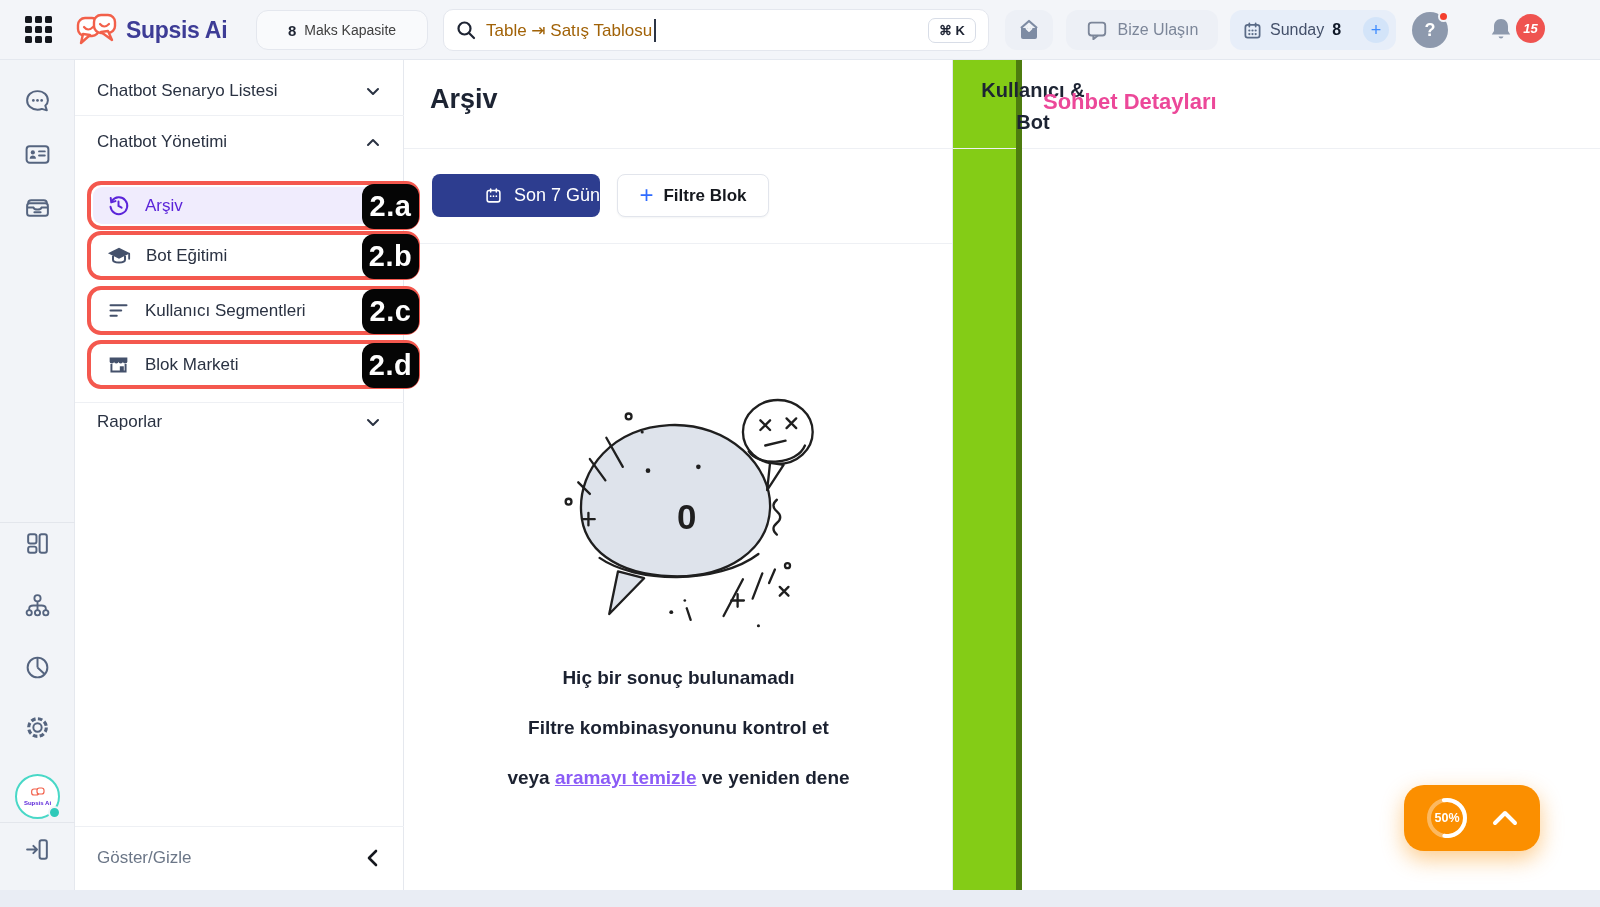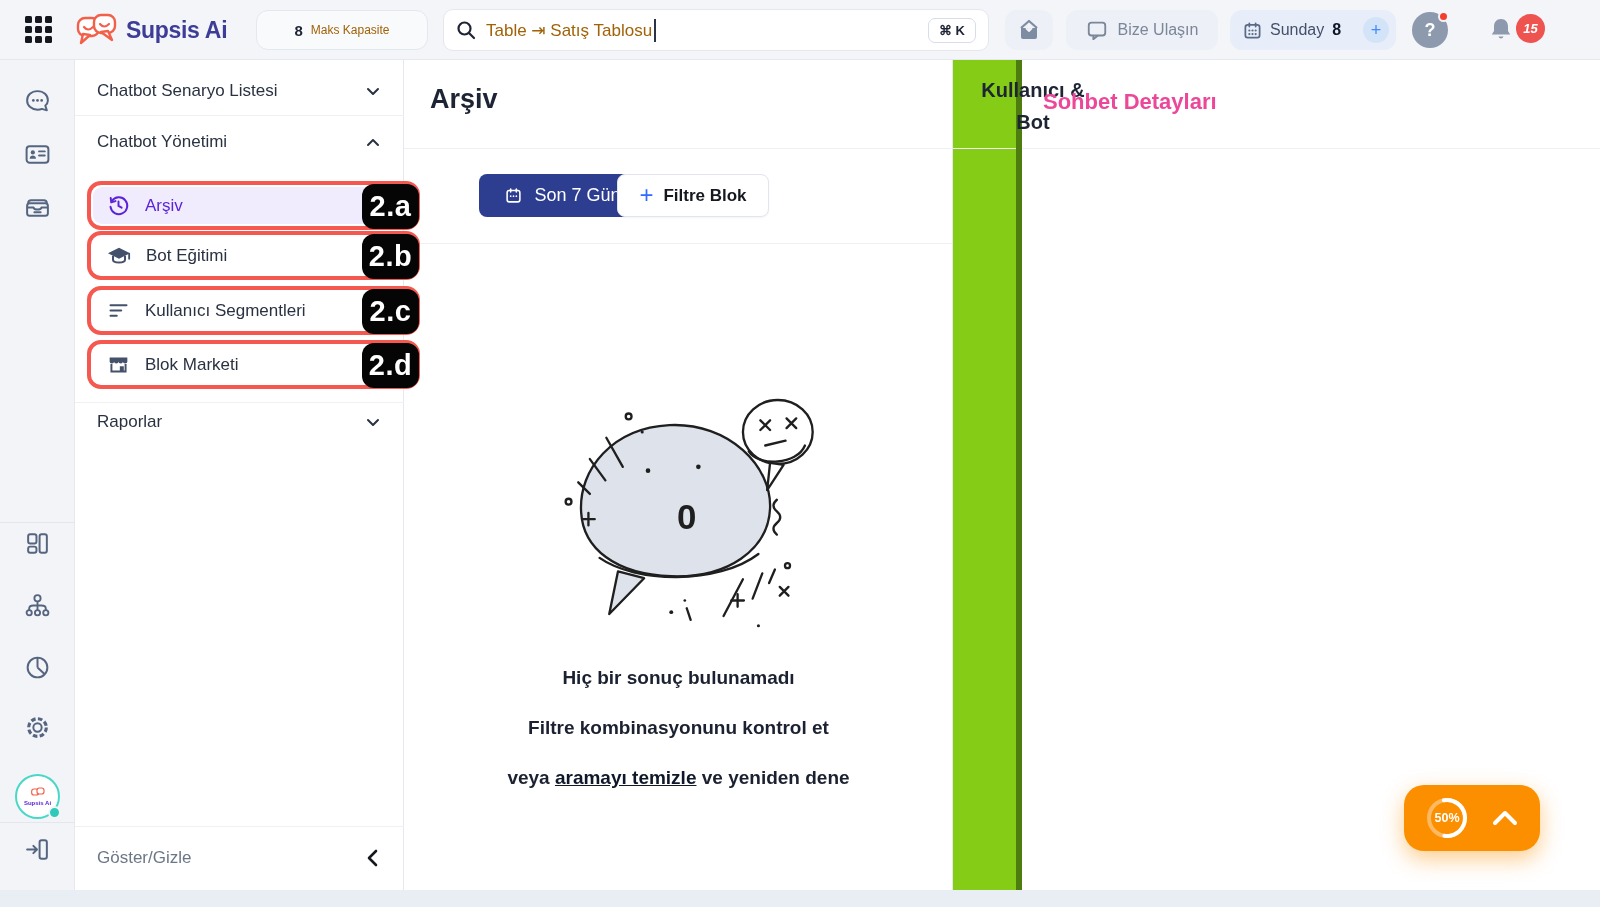--- a/index.html
+++ b/index.html
@@ -8,21 +8,21 @@
   #app { position:relative; width:1600px; height:680px; background:#e9edf4; }
 
   
   .topbar { position:absolute; left:0; top:0; width:1600px; height:60px; background:#f3f5f9; border-bottom:1px solid #e4e8ef; z-index:5; }
   .apps-grid { position:absolute; left:25px; top:16px; width:28px; height:28px; display:grid; grid-template-columns:repeat(3,7px); grid-template-rows:repeat(3,7px); gap:3px; cursor:pointer; }
   .apps-grid span { background:#15181e; border-radius:1.5px; }
   .logo { position:absolute; left:76px; top:12px; display:flex; align-items:center; gap:8px; }
   .logo-text { font-size:23px; font-weight:700; color:#3d3c96; letter-spacing:-0.3px; }
   .cap-pill { position:absolute; left:256px; top:10px; width:172px; height:40px; background:#f9fafc; border:1px solid #e4e7ee; border-radius:12px; display:flex; align-items:center; justify-content:center; gap:8px; }
   .cap-count { font-size:15px; font-weight:700; color:#1e2433; }
-  .cap-label { font-size:12px; color:#a16207; }
+  .cap-label { font-size:14px; color:#404040; }
   .search { position:absolute; left:443px; top:9px; width:546px; height:42px; background:#fff; border:1px solid #e4e7ee; border-radius:10px; display:flex; align-items:center; padding:0 12px; }
   .search-value { font-size:17px; color:#a16207; margin-left:10px; white-space:nowrap; }
   .caret { width:2px; height:23px; background:#2b3445; margin-left:2px; }
   .search-spacer { flex:1; }
   .kbd { border:1px solid #d8dde7; border-radius:7px; padding:4px 10px; font-size:13px; font-weight:700; color:#1e2433; background:#fff; }
   .icon-pill { position:absolute; top:10px; height:40px; border-radius:12px; background:#edf0f6; display:flex; align-items:center; justify-content:center; }
   .mail-pill { left:1005px; width:48px; }
   .contact-pill { left:1066px; width:152px; gap:10px; color:#7c8699; font-size:16px; }
   .date-pill { position:absolute; left:1230px; top:10px; width:166px; height:40px; border-radius:12px; background:#e7eef9; display:flex; align-items:center; gap:8px; padding:0 7px 0 13px; }
   .date-day { font-size:16px; color:#44506a;text-align:right; }
@@ -53,27 +53,27 @@
   .anno-label { font-size:17px; color:#2a3242; white-space:nowrap; }
   .anno-label.active { color:#5b24d9; }
   .anno-badge { position:absolute; right:-3px; top:-1px; width:57px; height:45px; background:#050505; border-radius:12px; color:#fff; font-size:29px; font-weight:700; display:flex; align-items:center; justify-content:center; letter-spacing:0.5px; }
   .gizle-row { position:absolute; left:0; top:767px; width:329px; height:62px; display:flex; align-items:center; padding:0 26px 0 22px; cursor:pointer; }
   .gizle-label { font-size:17px; color:#6b7687; flex:1; }
 
   
   .main { position:absolute; left:404px; top:60px; width:549px; height:830px; background:#fff; border-right:1px solid #e5e8ee; }
   .main-title { position:absolute; left:26px; top:24px; font-size:27px; font-weight:800; color:#1d2433; }
   .hline { position:absolute; height:1px; background:#eef0f4; left:0; right:0; }
-  .btn-date { position:absolute; left:28px; top:114px; width:168px; height:43px; background:#2d3d8f; border-radius:8px; color:#fff; display:flex; align-items:center; justify-content:center; gap:12px; font-size:18px; cursor:pointer;margin-left:47px; }
+  .btn-date { position:absolute; left:28px; top:114px; width:168px; height:43px; background:#2d3d8f; border-radius:8px; color:#fff; display:flex; align-items:center; justify-content:flex-end; gap:12px; font-size:18px; cursor:pointer; }
   .btn-filter { position:absolute; left:213px; top:114px; width:152px; height:43px; background:#fff; border:1px solid #e2e5ec; border-radius:8px; display:flex; align-items:center; justify-content:center; gap:10px; cursor:pointer; box-shadow:0 1px 2px rgba(20,30,60,.05); }
   .btn-filter .plus { color:#2f6bff; font-size:24px; font-weight:400; line-height:1; margin-top:-2px; }
   .btn-filter .lbl { font-size:17px; font-weight:700; color:#15181e; }
   .empty { position:absolute; left:0; top:320px; width:549px; text-align:center; }
   .empty-line { font-size:19px; font-weight:700; color:#1b2130; margin-top:28px; }
-  .empty-link { color:#0f172a; text-decoration:underline; cursor:pointer; }
+  .empty-link { color:#8b5cf6; text-decoration:underline; cursor:pointer; }
 
   
   .col2 { position:absolute; left:953px; top:60px; width:69px; height:830px; background:#84cc16; border-right:6px solid #4d7c0f; }
   .col2-header { position:absolute; left:25px; top:14px; width:110px; text-align:center; font-size:20px; font-weight:700; color:#1d2433; line-height:32px; z-index:1; }
   .col3 { position:absolute; left:1022px; top:60px; width:578px; height:830px; background:#fff; }
   .col3-header { position:absolute; left:21px; top:29px; font-size:22px; font-weight:700; color:#ec4899; z-index:2; white-space:nowrap; }
 
   
   .fab { position:absolute; left:1404px; top:785px; width:136px; height:66px; border-radius:20px; background:#fb8f00; display:flex; align-items:center; padding:0 20px; gap:22px; box-shadow:0 8px 22px rgba(251,143,0,.45); cursor:pointer; z-index:6; }
   .ring-wrap { position:relative; width:46px; height:46px; }

